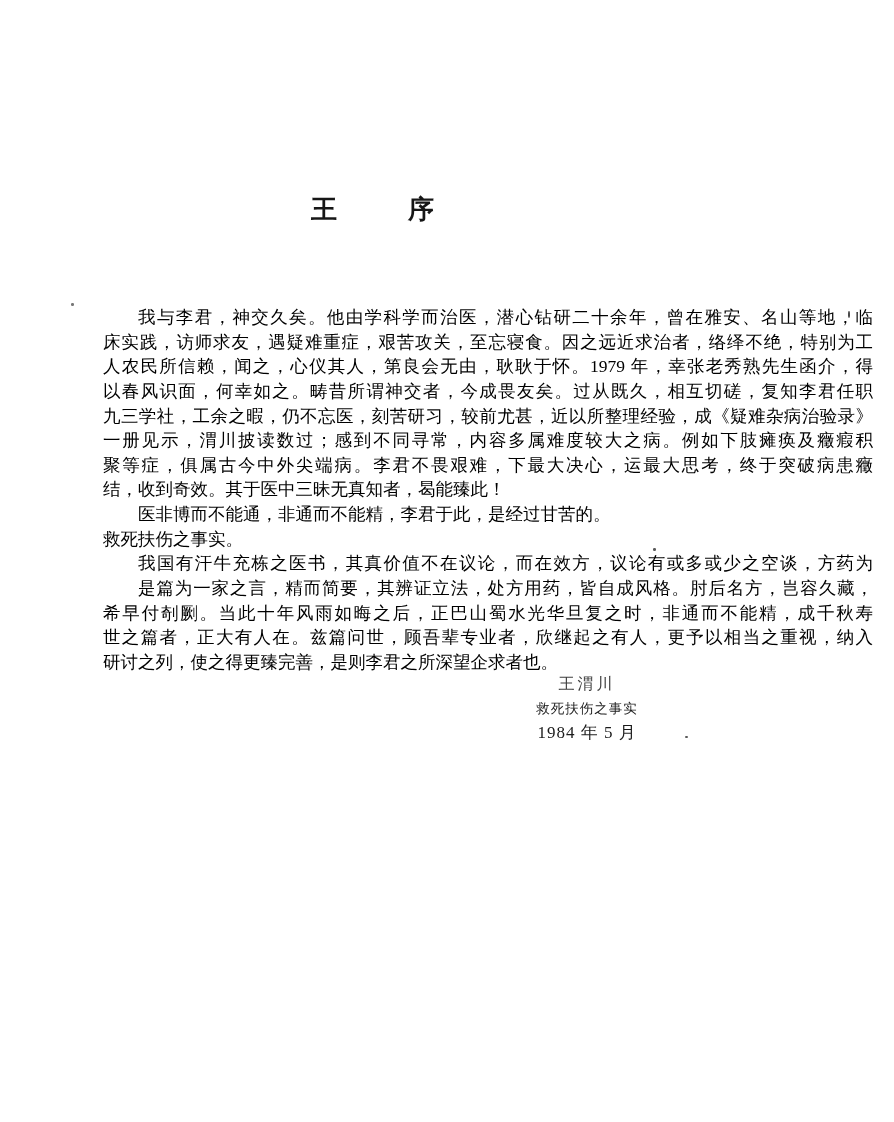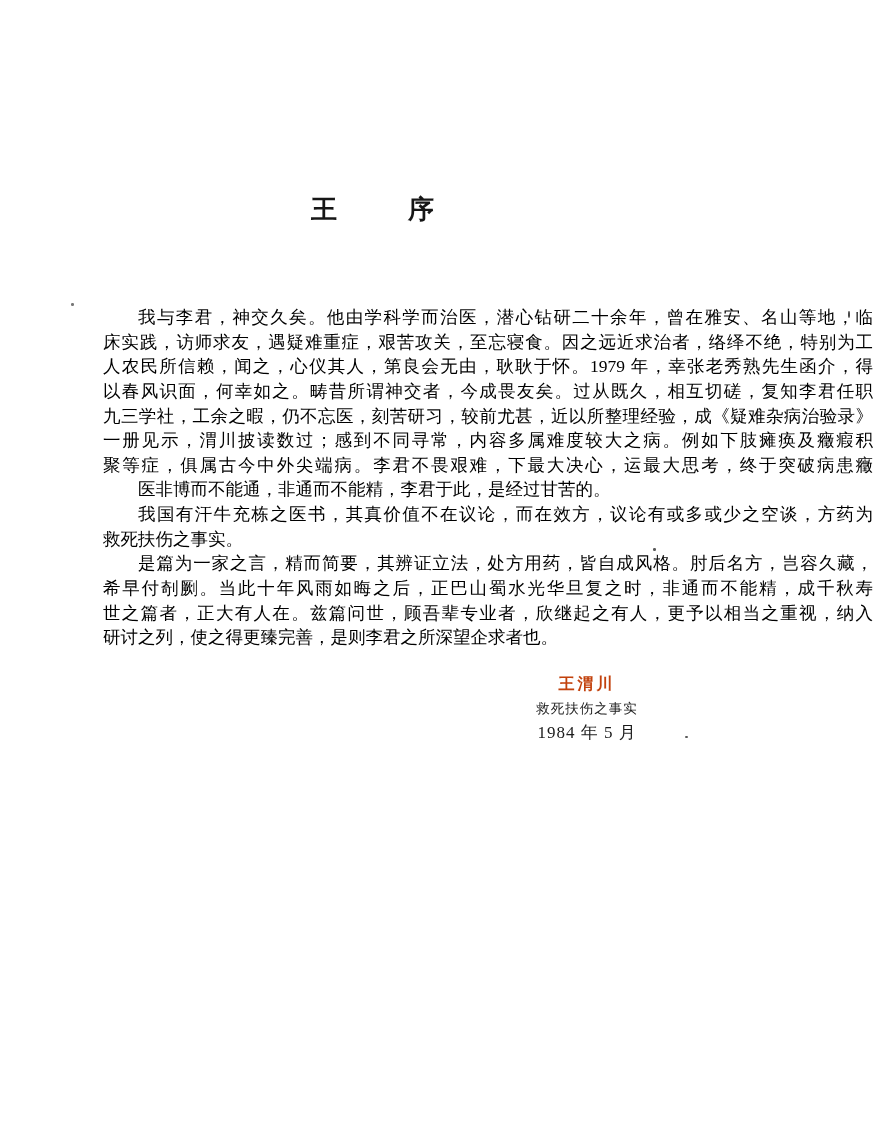--- a/index.html
+++ b/index.html
@@ -56,24 +56,24 @@
   .signature {
     position: absolute;
     left: 477px;
     top: 672px;
     width: 220px;
     text-align: center;
     color: #1b1b1b;
   }
   .sig-name {
     font-size: 16px;
-    font-weight: bold;
+    font-weight: normal;
     line-height: 24.5px;
     letter-spacing: 3px;
-    color: #c2410c;
+    color: #404040;
   }
   .sig-aff {
     font-size: 13.5px;
     line-height: 24.5px;
     letter-spacing: 1px;
   }
   .sig-date {
     font-size: 17px;
     line-height: 24.5px;
     letter-spacing: 1px;
@@ -97,23 +97,24 @@
   </div>
 
   <div class="body-text" id="body-lines">
       <div class="line just ind">我与李君，神交久矣。他由学科学而治医，潜心钻研二十余年，曾在雅安、名山等地，临</div>
       <div class="line just">床实践，访师求友，遇疑难重症，艰苦攻关，至忘寝食。因之远近求治者，络绎不绝，特别为工</div>
       <div class="line just">人农民所信赖，闻之，心仪其人，第良会无由，耿耿于怀。1979 年，幸张老秀熟先生函介，得</div>
       <div class="line just">以春风识面，何幸如之。畴昔所谓神交者，今成畏友矣。过从既久，相互切磋，复知李君任职</div>
       <div class="line just">九三学社，工余之暇，仍不忘医，刻苦研习，较前尤甚，近以所整理经验，成《疑难杂病治验录》</div>
       <div class="line just">一册见示，渭川披读数过；感到不同寻常，内容多属难度较大之病。例如下肢瘫痪及癥瘕积</div>
       <div class="line just">聚等症，俱属古今中外尖端病。李君不畏艰难，下最大决心，运最大思考，终于突破病患癥</div>
+      <div class="line">结，收到奇效。其于医中三昧无真知者，曷能臻此！</div>
       <div class="line ind">医非博而不能通，非通而不能精，李君于此，是经过甘苦的。</div>
+      <div class="line">救死扶伤之事实。</div>
       <div class="line just ind">我国有汗牛充栋之医书，其真价值不在议论，而在效方，议论有或多或少之空谈，方药为</div>
-      <div class="line">救死扶伤之事实。</div>
       <div class="line just ind">是篇为一家之言，精而简要，其辨证立法，处方用药，皆自成风格。肘后名方，岂容久藏，</div>
       <div class="line just">希早付剞劂。当此十年风雨如晦之后，正巴山蜀水光华旦复之时，非通而不能精，成千秋寿</div>
       <div class="line just">世之篇者，正大有人在。兹篇问世，顾吾辈专业者，欣继起之有人，更予以相当之重视，纳入</div>
       <div class="line">研讨之列，使之得更臻完善，是则李君之所深望企求者也。</div>
     </div>
 
   <div class="signature">
     <div class="sig-name">王渭川</div>
     <div class="sig-aff">救死扶伤之事实</div>
     <div class="sig-date">1984 年 5 月</div>

